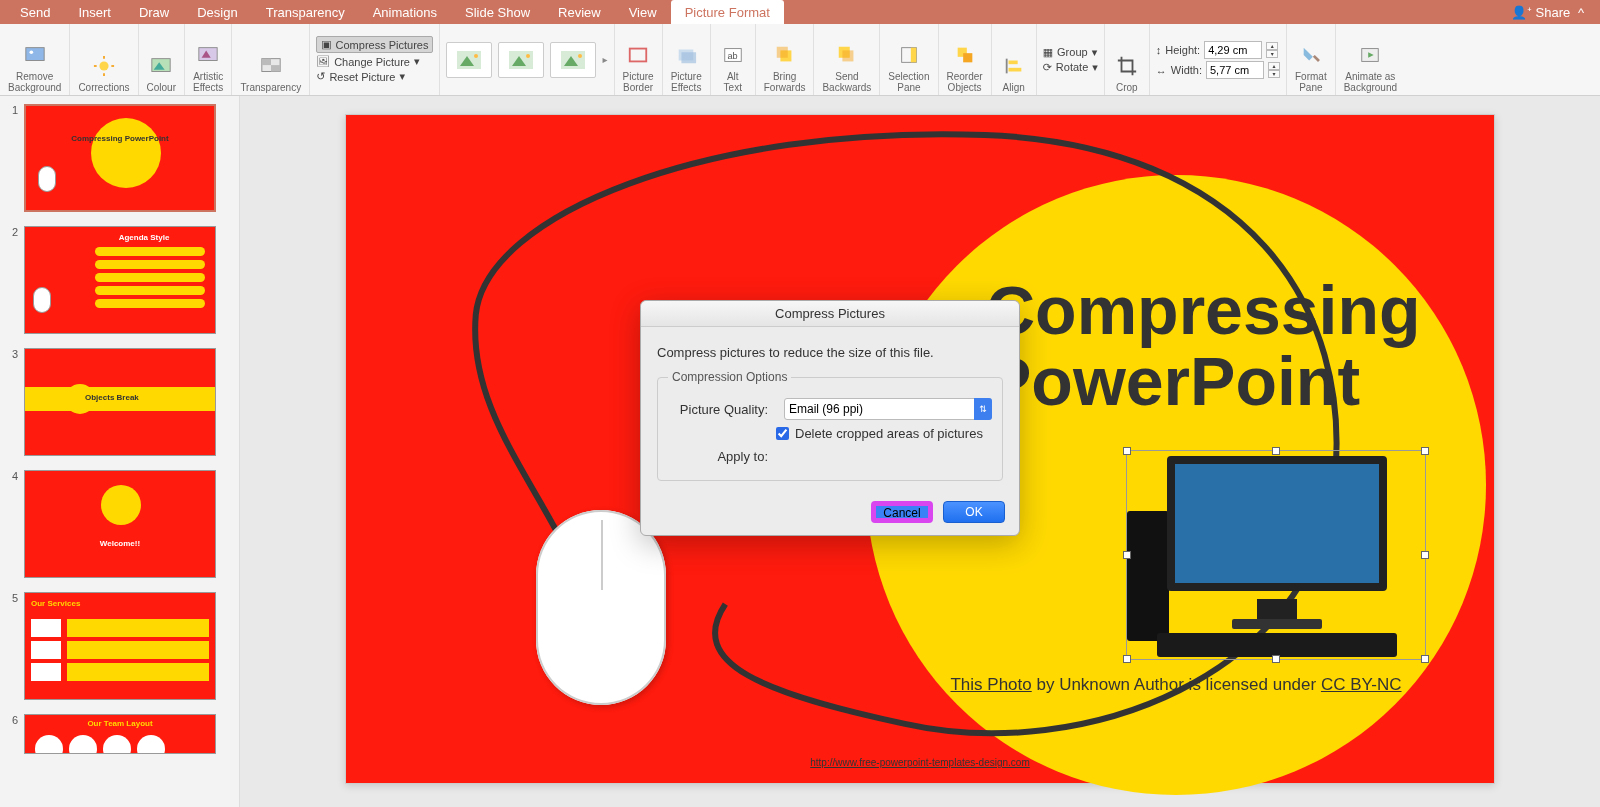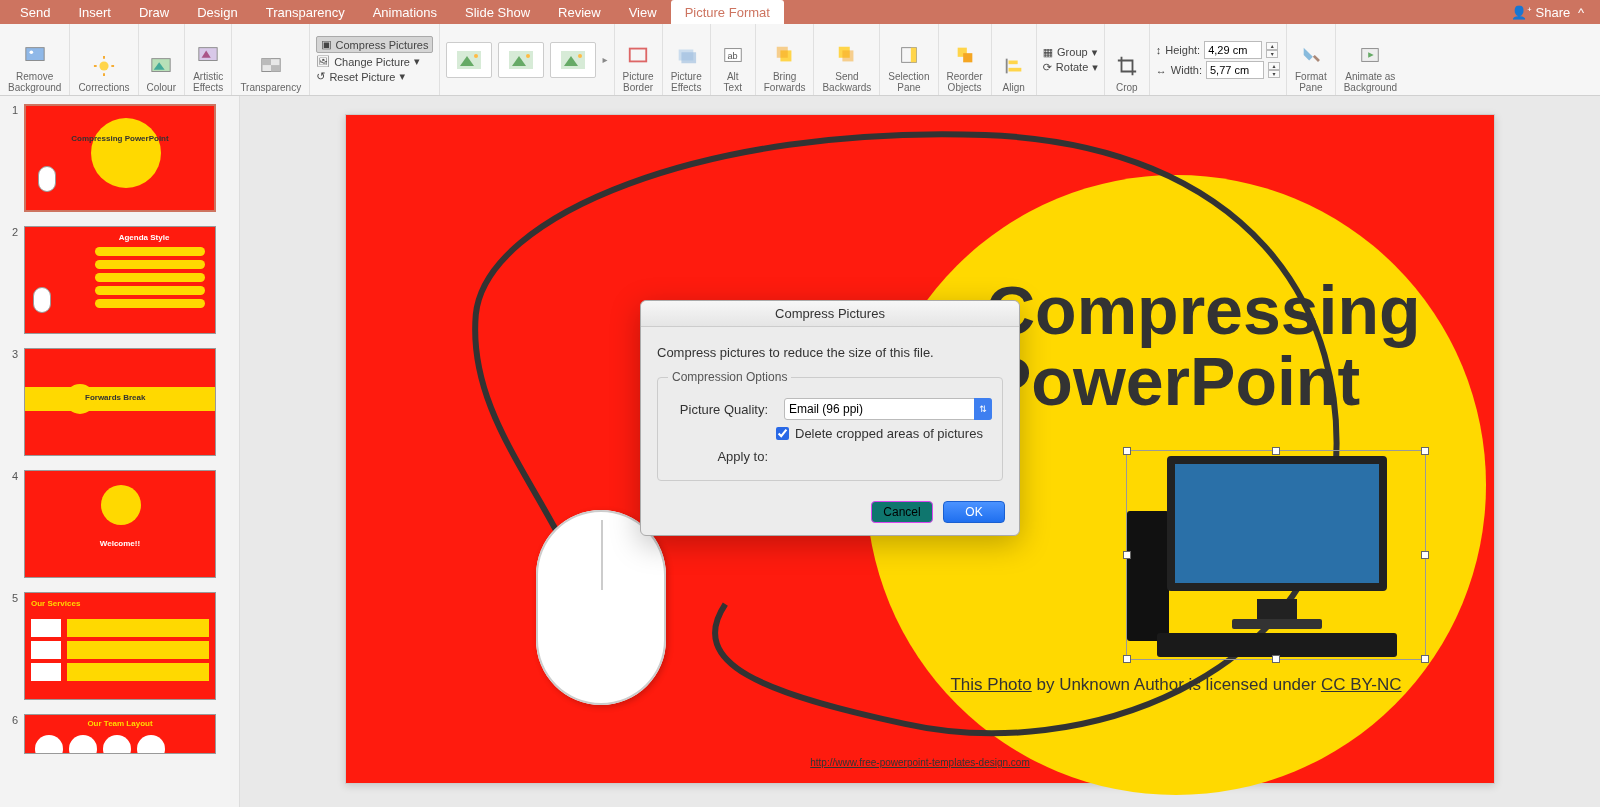--- a/index.html
+++ b/index.html
@@ -64,21 +64,21 @@
 .dialog .sub{ margin:6px 0 10px; }
 .dialog fieldset{ border:1px solid #ccc; border-radius:4px; padding:8px 10px 10px; }
 .dialog legend{ font-size:12px; padding:0 4px; color:#555; }
 .dialog .form-row{ display:flex; align-items:center; gap:16px; margin:6px 0; }
 .dialog .form-row .lab{ width:100px; text-align:right; }
 .dialog select{ flex:1; height:22px; border:1px solid #bbb; border-radius:3px; background:#fff; font-size:12px; padding:0 4px; appearance:none; }
 .select-wrap{flex:1;position:relative;display:flex;}
 .select-btn{position:absolute;right:0;top:0;bottom:0;width:18px;background:#3e7ff0;border-radius:0 3px 3px 0;display:flex;align-items:center;justify-content:center;color:#fff;font-size:9px;}
 .dialog .chk-row, .dialog .rad-row{display:flex;align-items:center;gap:6px;margin:4px 0 4px 108px;}
 .dialog .buttons{ display:flex; justify-content:flex-end; gap:10px; padding:10px 14px 12px; }
-.dialog button{ min-width:62px; height:22px; border-radius:4px; font-size:12px; border:1px solid #d946ef; background:#0f766e; }
+.dialog button{ min-width:62px; height:22px; border-radius:4px; font-size:12px; border:5px solid #d946ef; background:#3b82f6; }
 .dialog button.primary{ background:linear-gradient(#4b93ff,#1f6fef); color:#fff; border:1px solid #1a5fd0; }
 input[type=checkbox],input[type=radio]{accent-color:#2968e6;}
 
 svg.icon{width:22px;height:22px;}
 </style>
 </head>
 <body>
 
 <div class="tabbar">
   <div class="tab">Send</div>
@@ -363,21 +363,21 @@
           <div style="height:9px;background:#ffd900;border-radius:5px;margin-bottom:4px;"></div>
           <div style="height:9px;background:#ffd900;border-radius:5px;"></div>
         </div>
       </div>
       </div>
     <div class="thumb-wrap">
         <div class="thumb-num">3</div>
       <div class="thumb">
         <div style="position:absolute;left:0;right:0;top:38px;height:24px;background:#ffd900;"></div>
         <div class="circle" style="width:30px;height:30px;left:40px;top:35px;background:#ffd900;"></div>
-        <div class="txt" style="top:44px;font-weight:700;left:60px;width:auto;">Forwards Break</div>
+        <div class="txt" style="top:44px;font-weight:700;left:60px;width:auto;">Objects Break</div>
       </div>
       </div>
     <div class="thumb-wrap">
         <div class="thumb-num">4</div>
       <div class="thumb">
         <div class="circle" style="width:40px;height:40px;left:76px;top:14px;"></div>
         <div class="txt" style="top:68px;color:#fff;font-weight:700;">Welcome!!</div>
       </div>
       </div>
     <div class="thumb-wrap">

